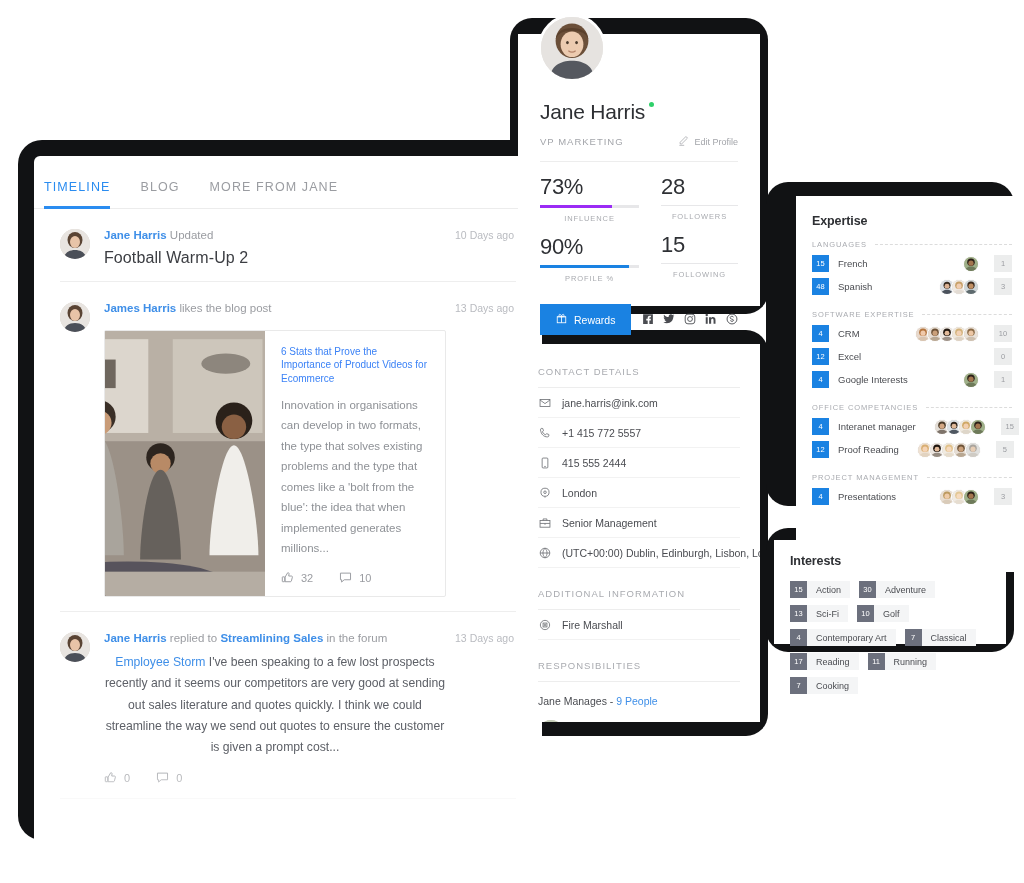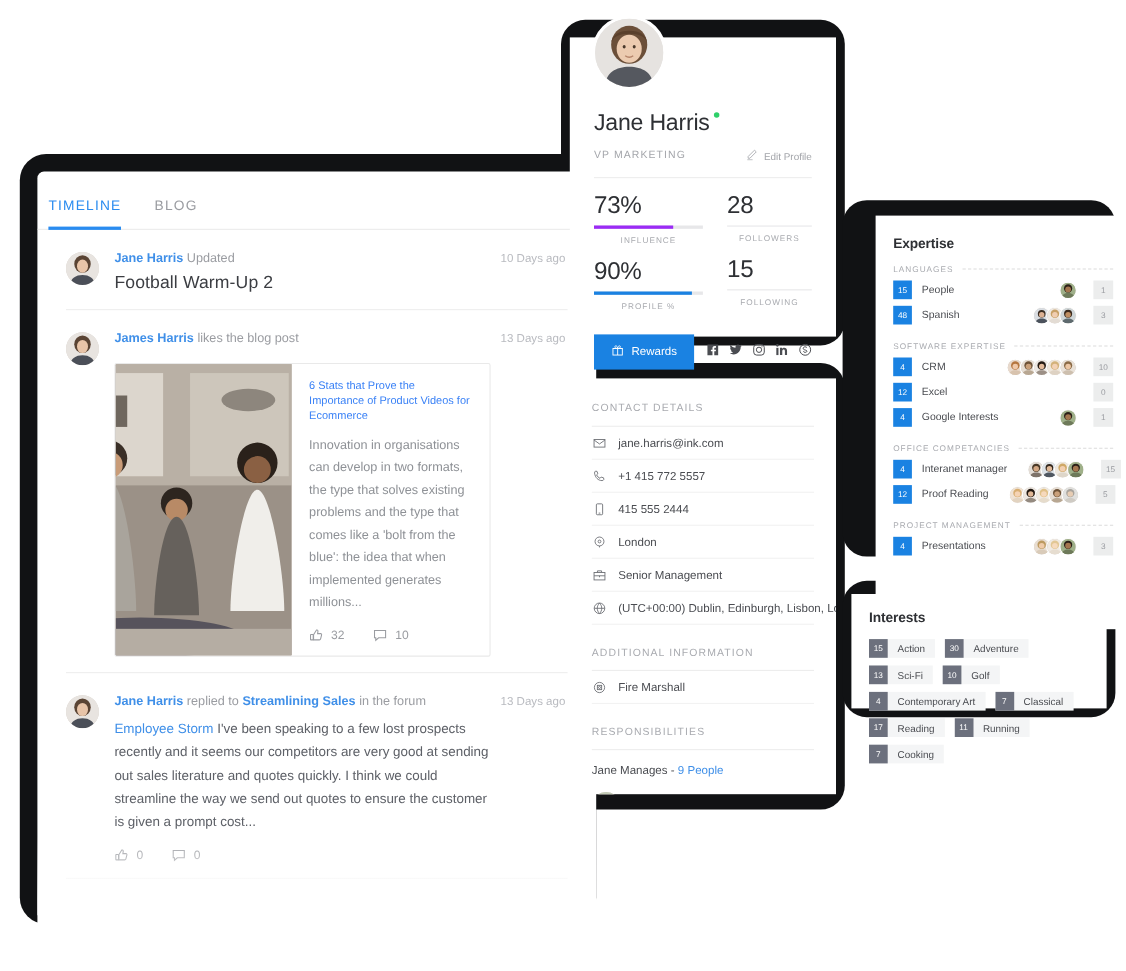--- a/index.html
+++ b/index.html
@@ -49,21 +49,21 @@
     background: #d9d3cd; overflow: hidden; position: relative; margin-top: 2px;
   }
   .avatar svg { display: block; width: 100%; height: 100%; }
   .post-body { flex: 1 1 auto; min-width: 0; padding-right: 70px; }
   .meta { font-size: 11.5px; color: #9a9ca1; line-height: 1.5; }
   .meta .lnk { color: #3f8fe8; font-weight: bold; }
   .post-title { font-size: 16px; color: #3b3d42; margin-top: 5px; letter-spacing: .1px; }
   .post-title .lnk { color: #3f8fe8; }
   .time { position: absolute; right: 2px; top: 20px; font-size: 10.5px; color: #b9bbc0; white-space: nowrap; }
 
-  .reply-text { font-size: 12.2px; color: #5d6067; line-height: 1.75; margin-top: 5px; }
+  .reply-text { font-size: 12.2px; color: #5d6067; line-height: 1.75; margin-top: 5px; text-align: center; }
   .reply-text .lnk { color: #3f8fe8; }
 
   .actions { display: flex; gap: 26px; margin-top: 12px; align-items: center; }
   .action { display: flex; gap: 7px; align-items: flex-end; font-size: 11px; color: #9a9ca1; cursor: pointer; }
   .action svg { display: block; }
 
   
   .blog-card {
     margin-top: 12px; border: 1px solid #e9e9e9; border-radius: 2px;
     display: flex; background: #fff; overflow: hidden; max-width: 400px;
@@ -177,20 +177,21 @@
   <div class="bezel" id="timeline-bezel"></div>
   <div class="bezel" id="profile-bezel"></div>
   <div class="bezel" id="contact-bezel"></div>
   <div class="bezel" id="expertise-bezel"></div>
   <div class="bezel" id="interests-bezel"></div>
 
   <div id="timeline-panel">
     <div class="tabs">
       <div class="tab active">TIMELINE</div>
       <div class="tab">BLOG</div>
+      <div class="tab">MORE FROM JANE</div>
     </div>
 
     <div class="feed">
 
       <div class="post">
         <div class="avatar">
           <svg viewBox="0 0 30 30">
               <rect width="30" height="30" fill="#e8e4e0"></rect>
               <ellipse cx="15" cy="11" rx="7.5" ry="8" fill="#5a4434"></ellipse>
               <ellipse cx="15" cy="13" rx="5" ry="6" fill="#e8c4a8"></ellipse>
@@ -561,21 +562,21 @@
 
   <div id="expertise-card">
     <div class="card-title">Expertise</div>
 
     <div class="grp-head">
       <span>LANGUAGES</span>
         <i></i>
     </div>
     <div class="sk-row">
       <span class="sk-badge">15</span>
-      <span class="sk-name">People</span>
+      <span class="sk-name">French</span>
       <span class="sk-spacer"></span>
       <span class="sk-avs">
         <span class="a">
             <svg viewBox="0 0 16 16">
               <rect width="16" height="16" fill="#9fb089"></rect>
               <circle cx="8" cy="6" r="4.3" fill="#2b2018"></circle>
               <circle cx="8" cy="7" r="3" fill="#a4764f"></circle>
               <path d="M1.5 16c0-3.4 2.9-5.2 6.5-5.2s6.5 1.8 6.5 5.2z" fill="#6e7a5a"></path>
             </svg>
           </span>

